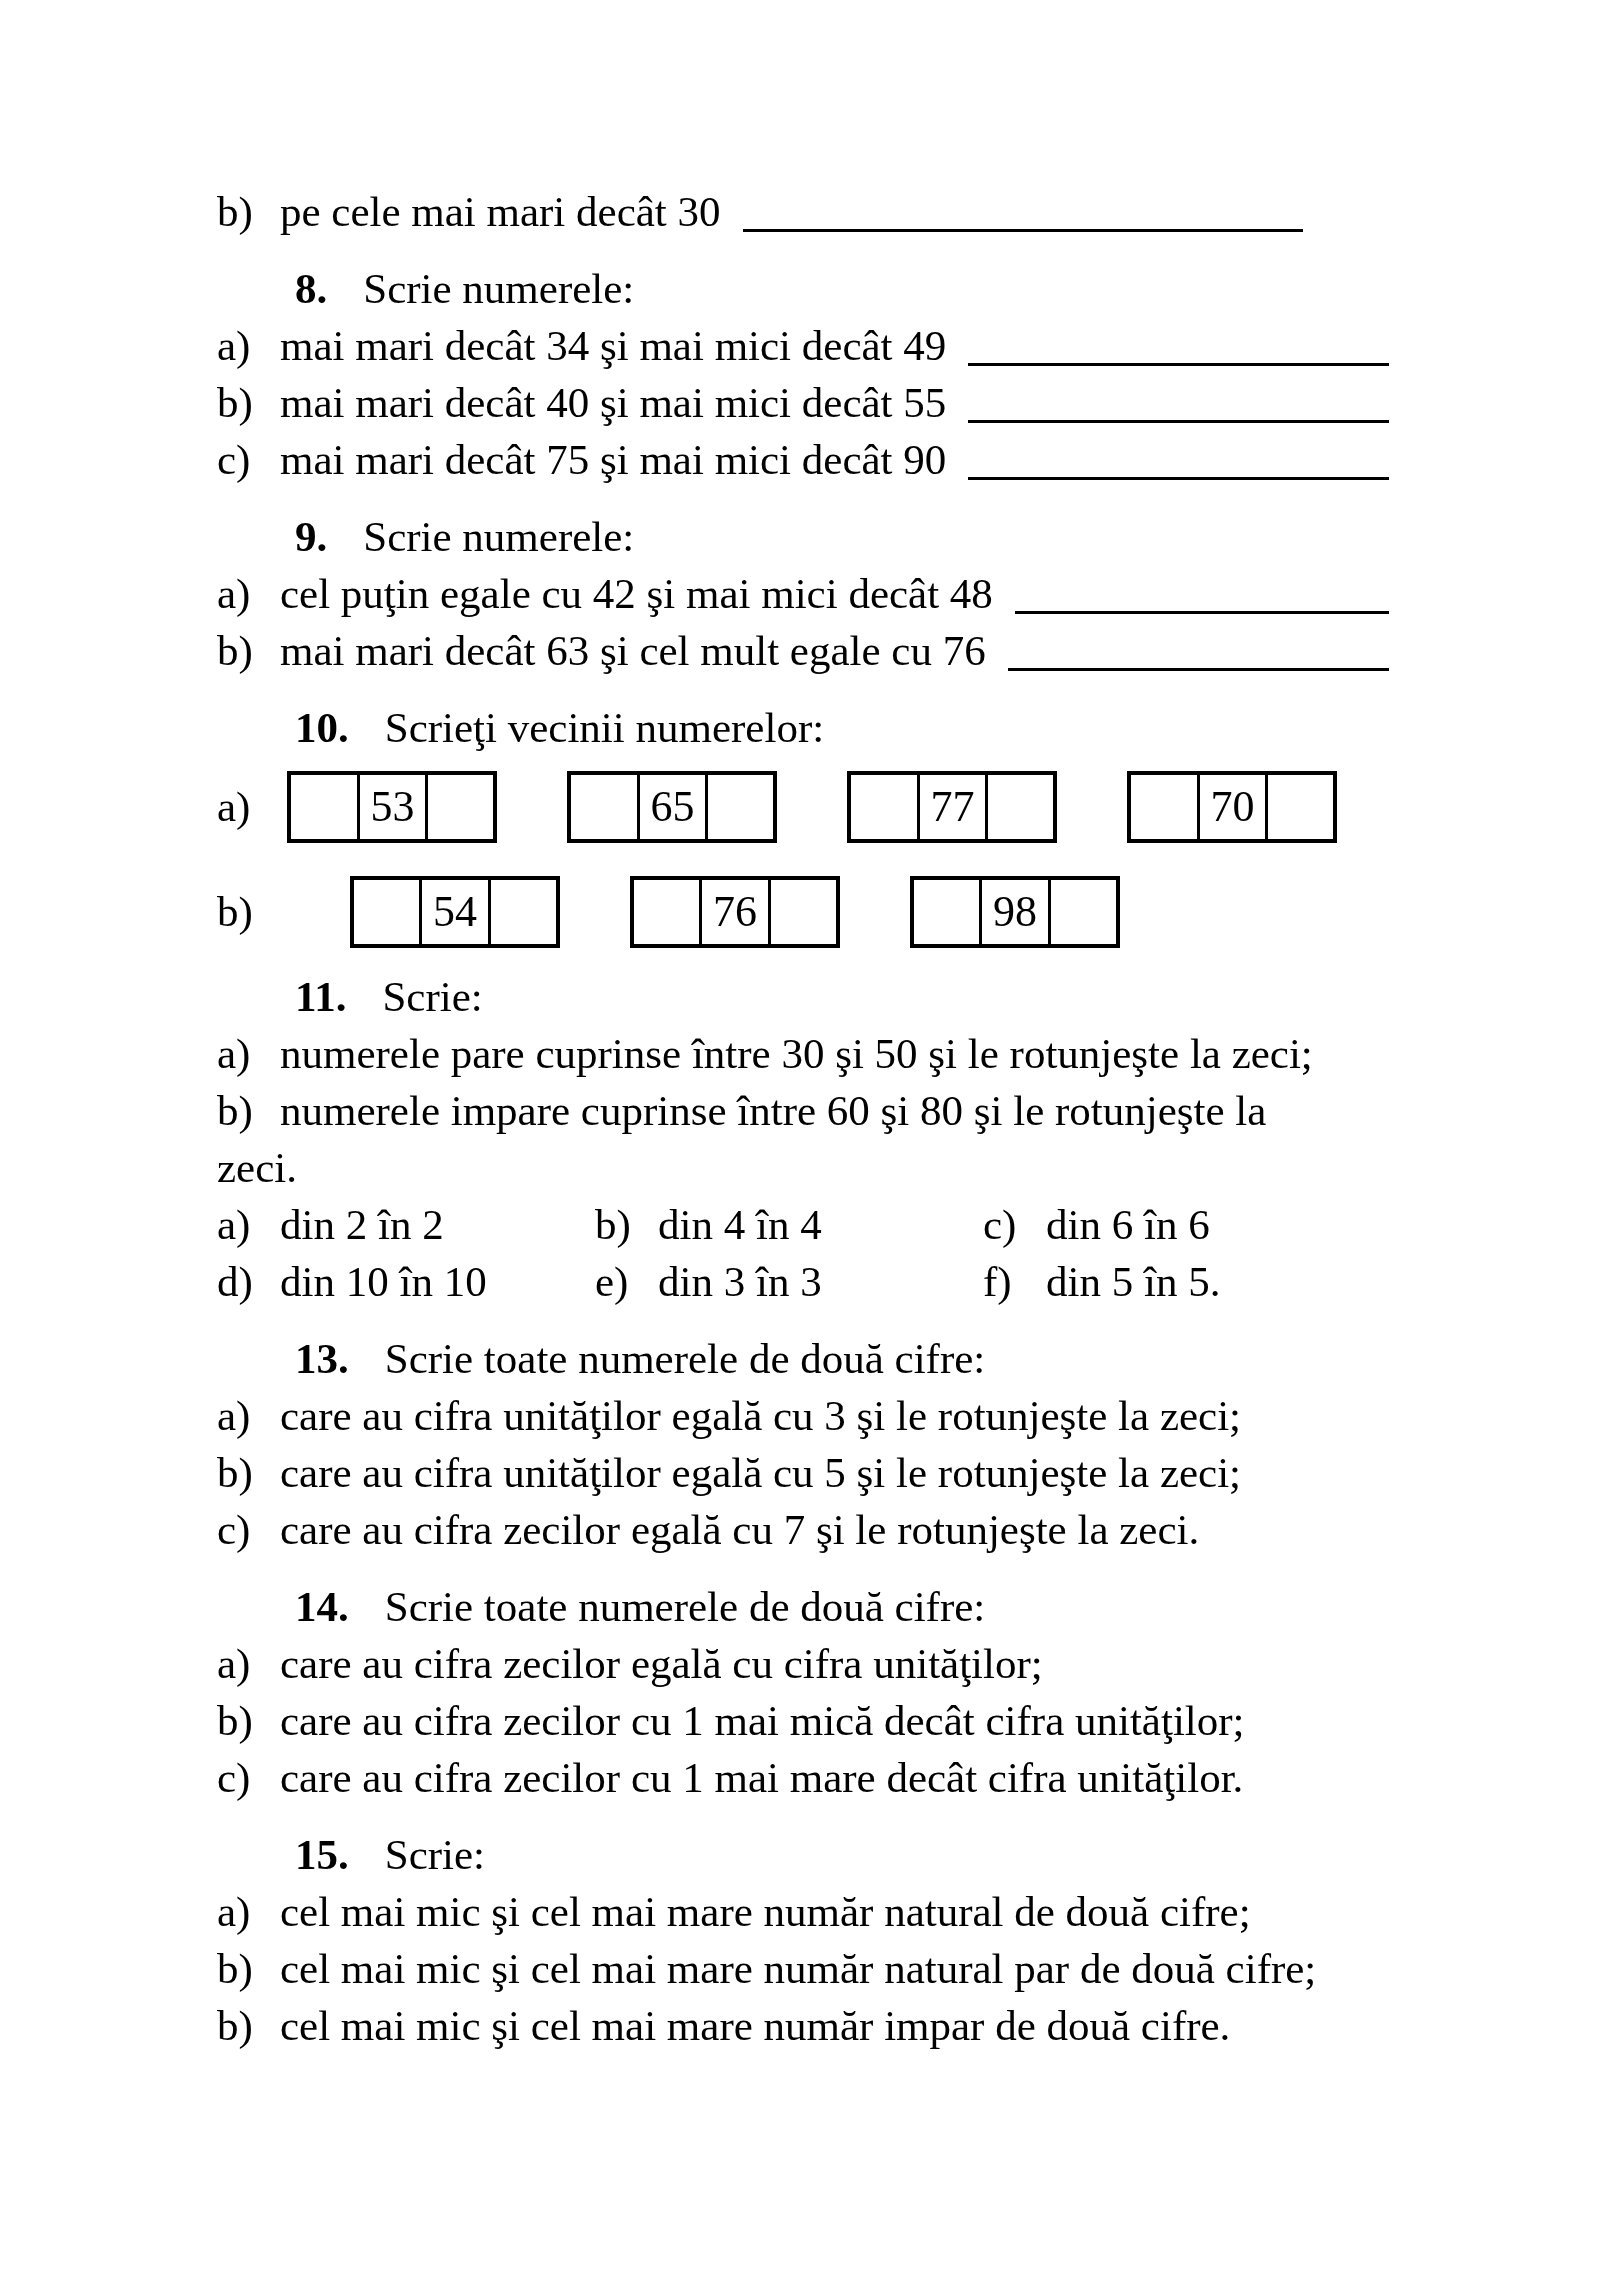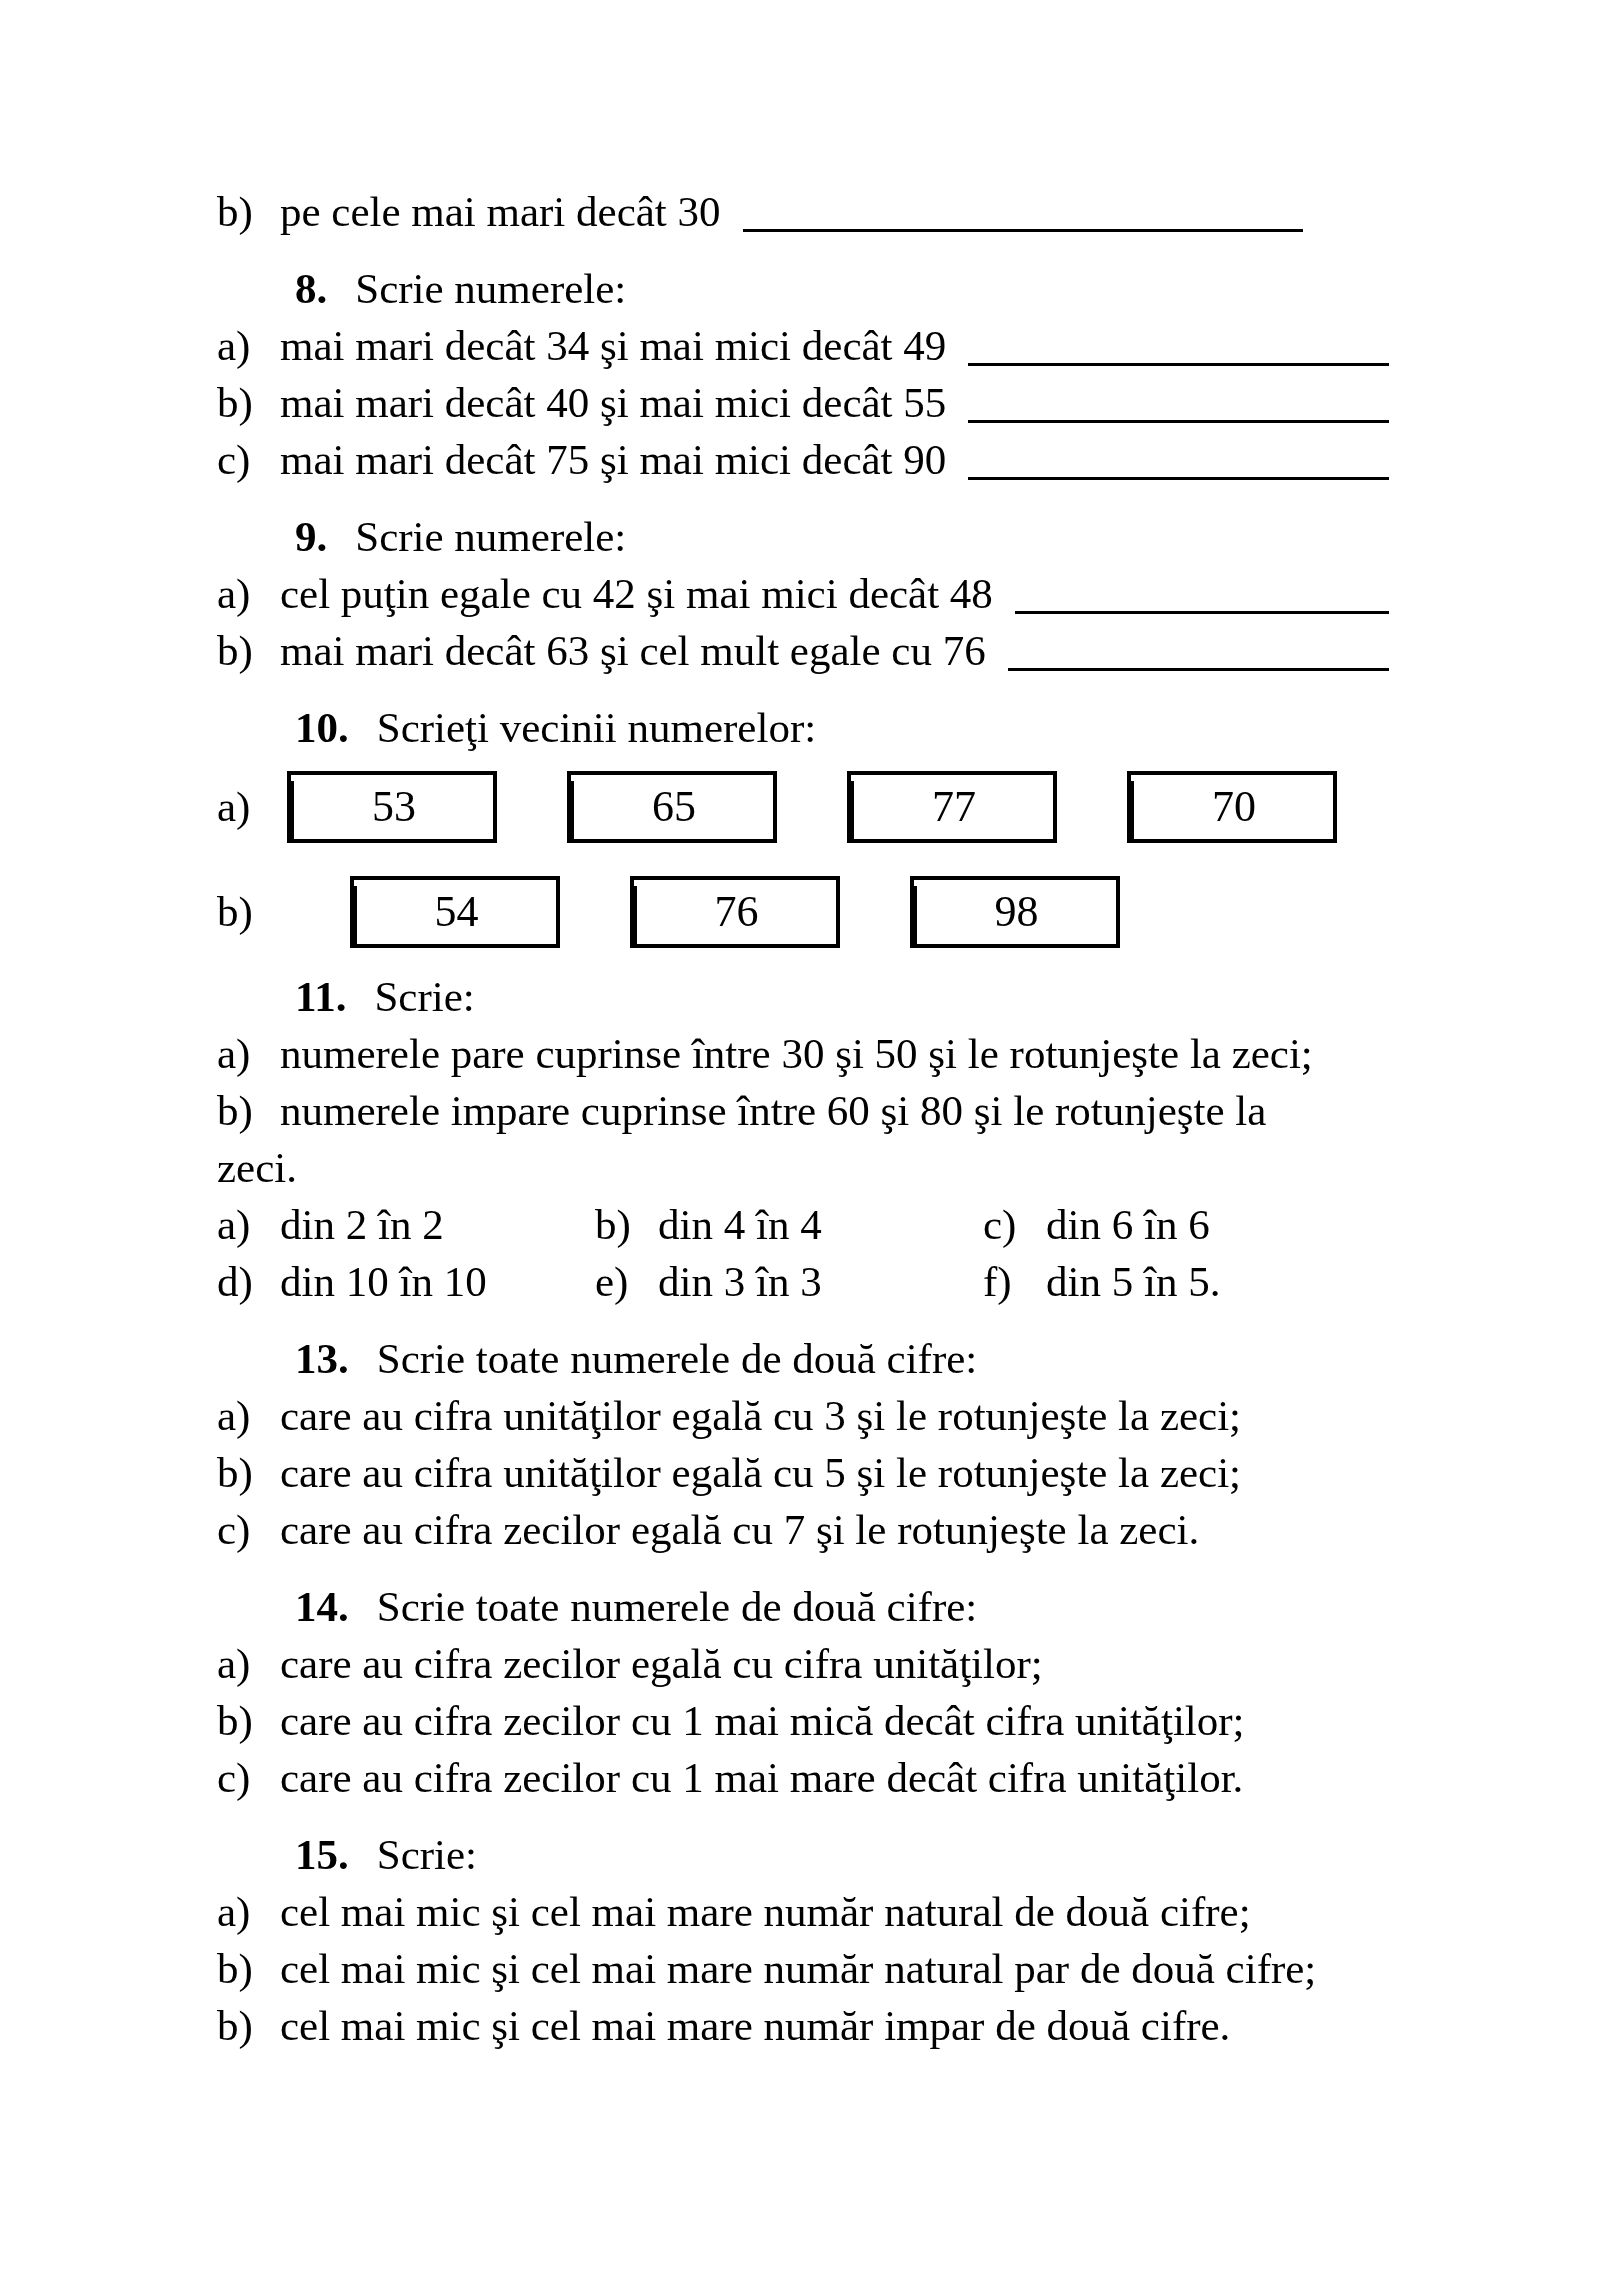--- a/index.html
+++ b/index.html
@@ -17,32 +17,32 @@
   .txt  { white-space: nowrap; }
   .fill {
     flex: 1 1 auto; align-self: flex-end;
     height: 0; border-bottom: 3.7px solid #000;
     margin: 0 1.8px 8.3px 22px;
   }
   .intro .fill { margin-right: 88px; }
 
   .heading { margin-top: 20px; line-height: 57px; padding-left: 78px; white-space: nowrap; }
   .heading .num { font-weight: bold; }
-  .heading .title { margin-left: 28px; }
+  .heading .title { margin-left: 36px; }
 
   .cont { line-height: 57px; }
 
   .cols { display: grid; grid-template-columns: 378px 388px 1fr; }
 
   .boxrow { display: flex; align-items: center; margin-top: 14.8px; }
   .boxrow + .boxrow { margin-top: 33px; }
   .nbox {
     display: flex; width: 210px; height: 72px;
     border: 4.6px solid #000; box-sizing: border-box;
-    margin-left: 70px; background: #fff; flex-direction: column;
+    margin-left: 70px; background: #fff;
   }
   .nbox.first { margin-left: 7.4px; }
   .cell {
     flex: 1 1 0; border-left: 3.7px solid #000;
     display: flex; align-items: center; justify-content: center;
     font-size: 44px;
   }
   .cell:first-child { border-left: none; }
 </style>
 </head>

